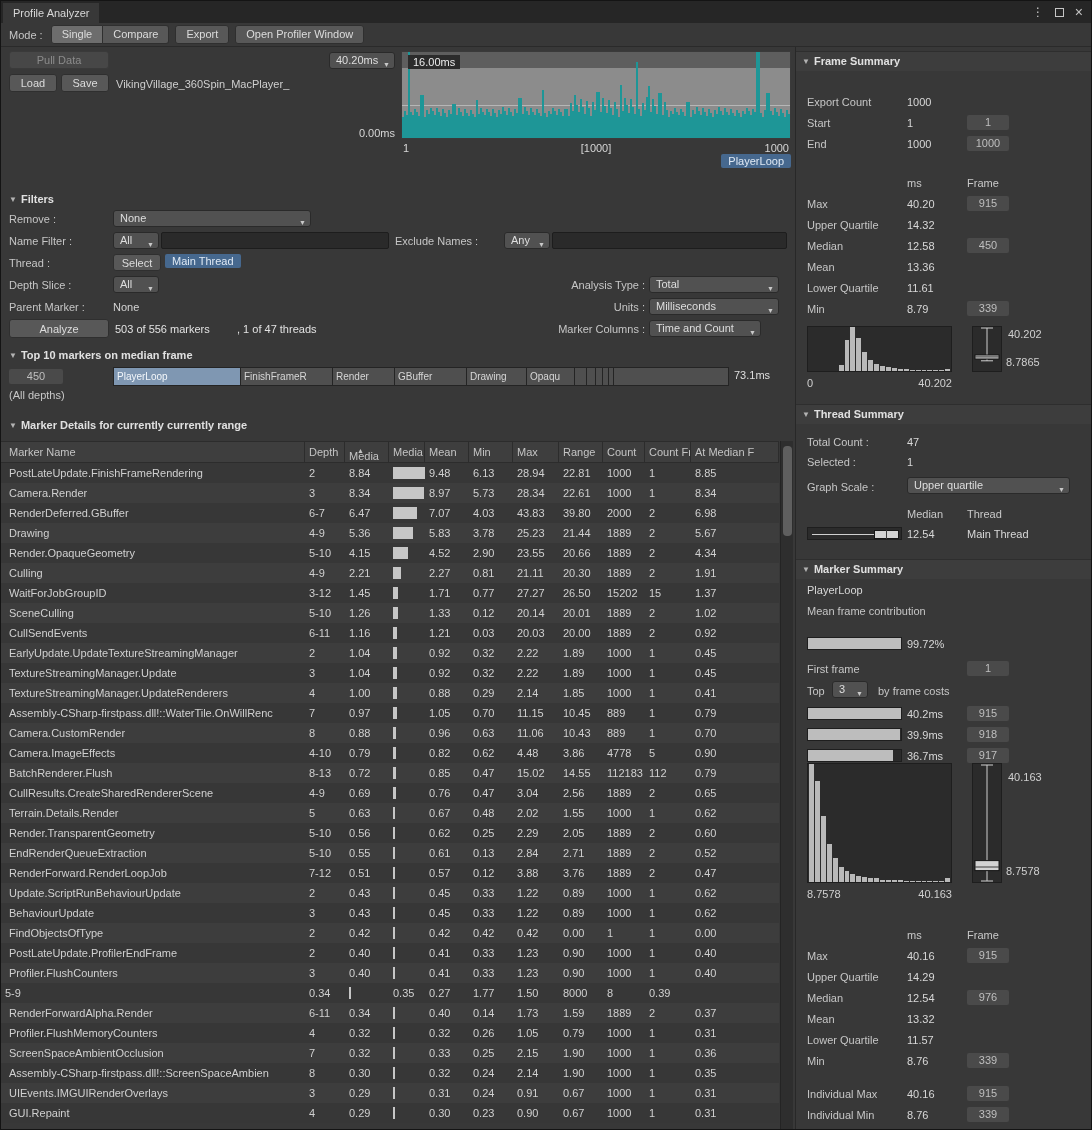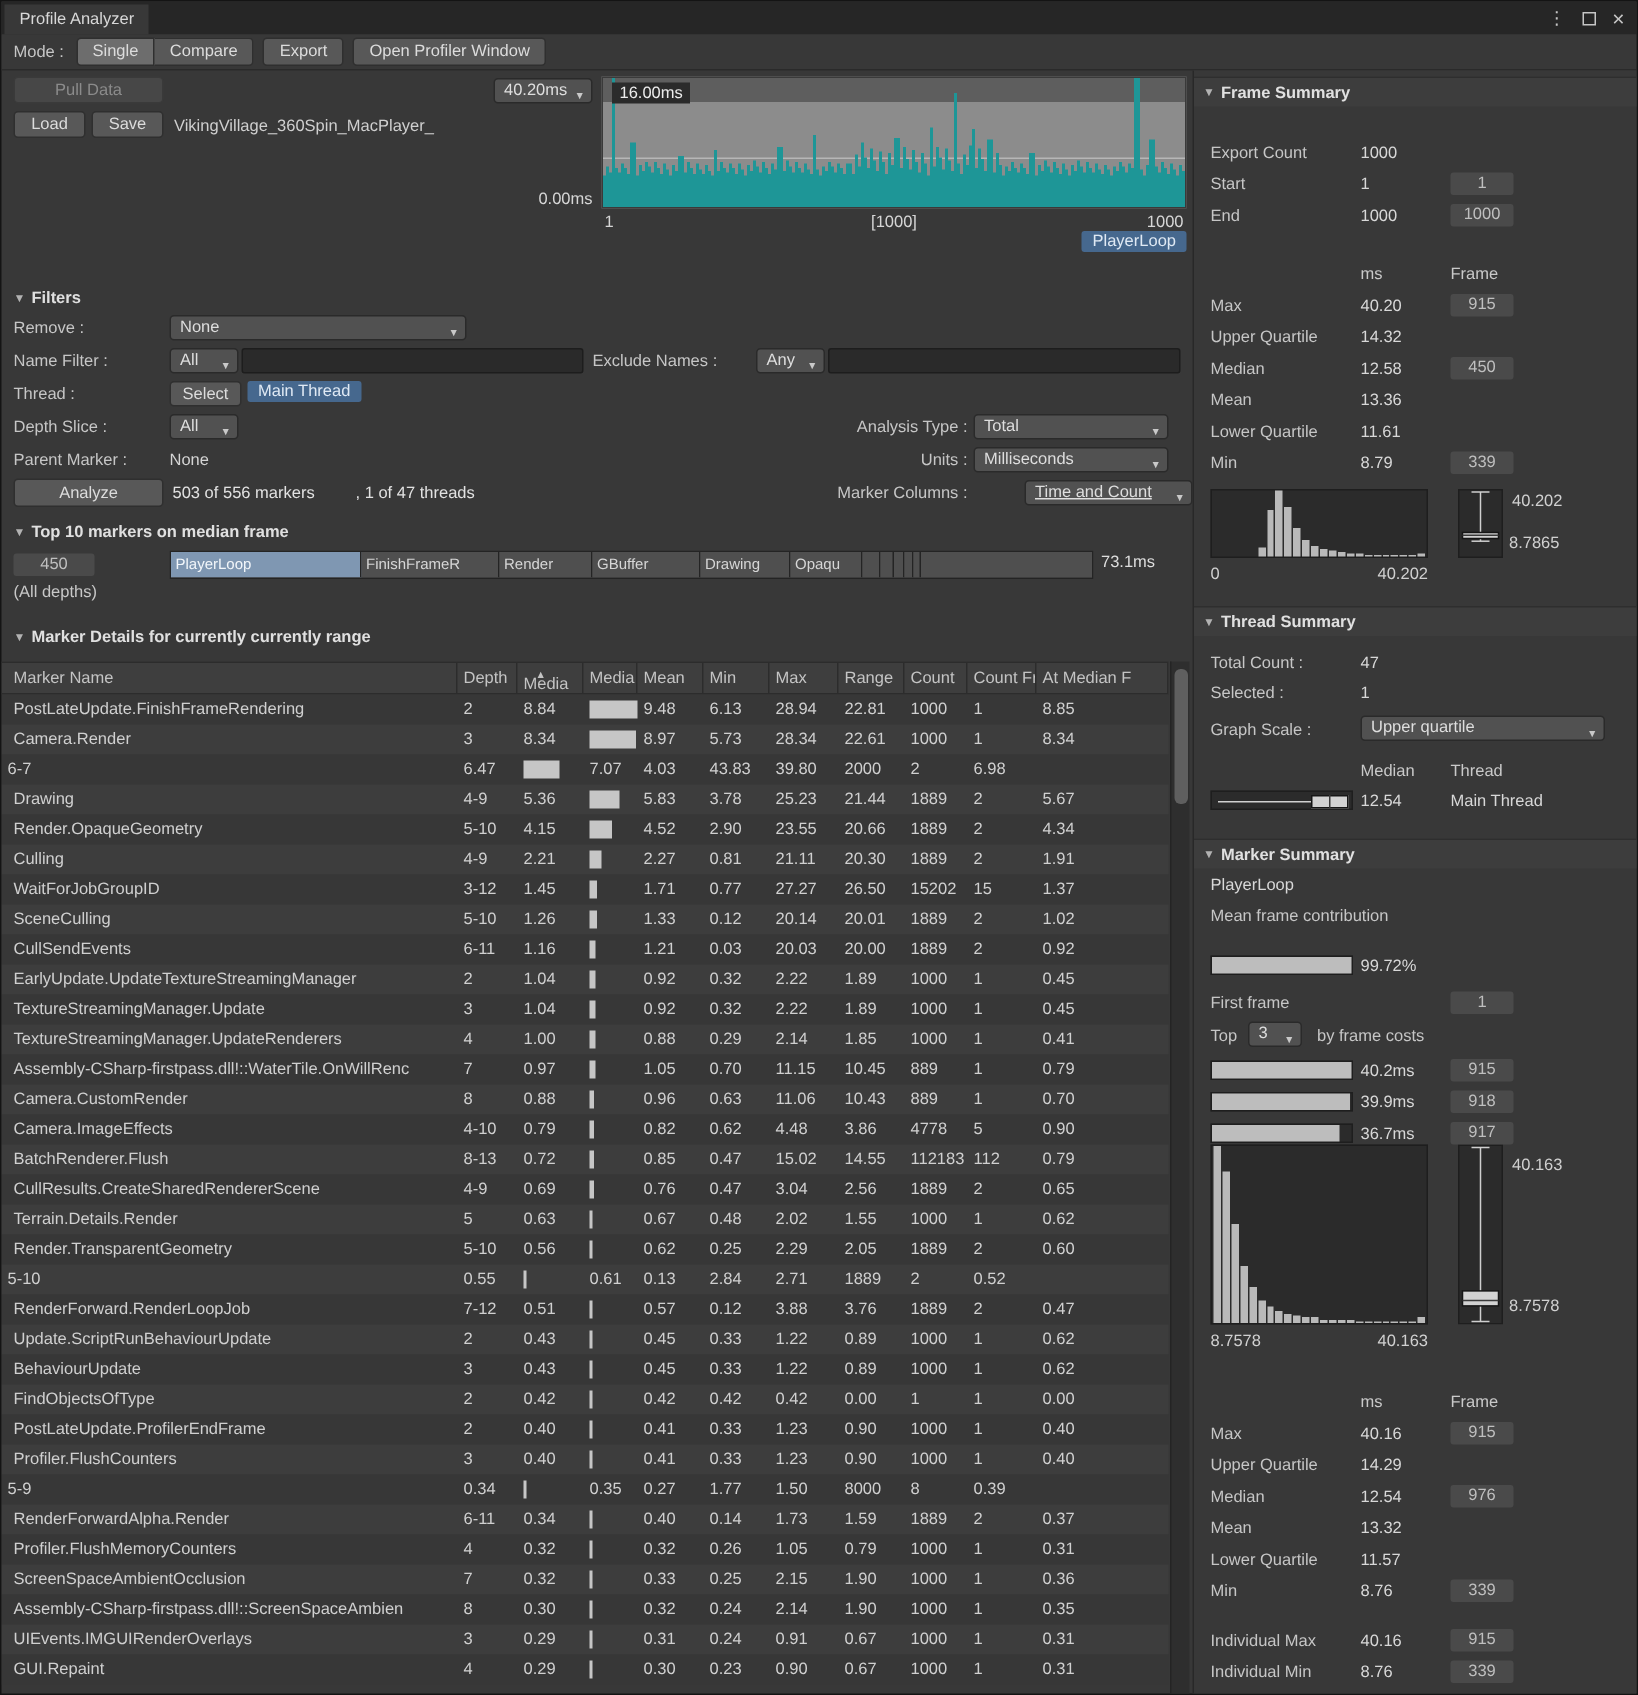--- a/index.html
+++ b/index.html
@@ -388,21 +388,21 @@
       <span class="flabel" style="left:112px; top:106px; color:#d4d4d4;">None</span>
       <span class="flabel rlabel" style="left:520px; top:106px; width:124px;">Units :</span>
       <div class="dd" style="left:648px; top:105px; width:130px;">
         <span>Milliseconds</span><span class="caret">▼</span>
       </div>
 
       <button class="abtn" style="left:8px; top:126px; width:100px; height:19px; line-height:16px;">Analyze</button>
       <span class="flabel" style="left:114px; top:128px; color:#e2e2e2;">503 of 556 markers</span>
       <span class="flabel" style="left:236px; top:128px; color:#e2e2e2;">, 1 of 47 threads</span>
       <span class="flabel rlabel" style="left:520px; top:128px; width:124px;">Marker Columns :</span>
-      <div class="dd" style="left:682px; top:127px; width:112px;text-decoration:underline;">
+      <div class="dd" style="left:648px; top:127px; width:112px;">
         <span>Time and Count</span><span class="caret">▼</span>
       </div>
     </div>
 
     <div style="position:absolute; left:0; top:302px; width:792px; height:58px;">
       <div class="sec-h" style="left:8px; top:0;"><span class="tri">▼</span><span>Top 10 markers on median frame</span></div>
       <span class="badge" style="position:absolute; left:8px; top:20px; width:54px;">450</span>
       <div class="t10bar" style="left:112px; top:18px; width:616px;" id="top10-segments">
           <div class="segm sel" style="width: 127px;">PlayerLoop</div>
           <div class="segm" style="width: 92px;">FinishFrameR</div>
@@ -461,20 +461,21 @@
             </div>
             <div class="td">8.97</div>
             <div class="td">5.73</div>
             <div class="td">28.34</div>
             <div class="td">22.61</div>
             <div class="td">1000</div>
             <div class="td">1</div>
             <div class="td">8.34</div>
           </div>
           <div class="tr">
+            <div class="td name">RenderDeferred.GBuffer</div>
             <div class="td">6-7</div>
             <div class="td">6.47</div>
             <div class="td">
               <div class="mbar" style="width: 24.1527px;"></div>
             </div>
             <div class="td">7.07</div>
             <div class="td">4.03</div>
             <div class="td">43.83</div>
             <div class="td">39.80</div>
             <div class="td">2000</div>
@@ -715,20 +716,21 @@
             </div>
             <div class="td">0.62</div>
             <div class="td">0.25</div>
             <div class="td">2.29</div>
             <div class="td">2.05</div>
             <div class="td">1889</div>
             <div class="td">2</div>
             <div class="td">0.60</div>
           </div>
           <div class="tr alt">
+            <div class="td name">EndRenderQueueExtraction</div>
             <div class="td">5-10</div>
             <div class="td">0.55</div>
             <div class="td">
               <div class="mbar" style="width: 2.05317px;"></div>
             </div>
             <div class="td">0.61</div>
             <div class="td">0.13</div>
             <div class="td">2.84</div>
             <div class="td">2.71</div>
             <div class="td">1889</div>

